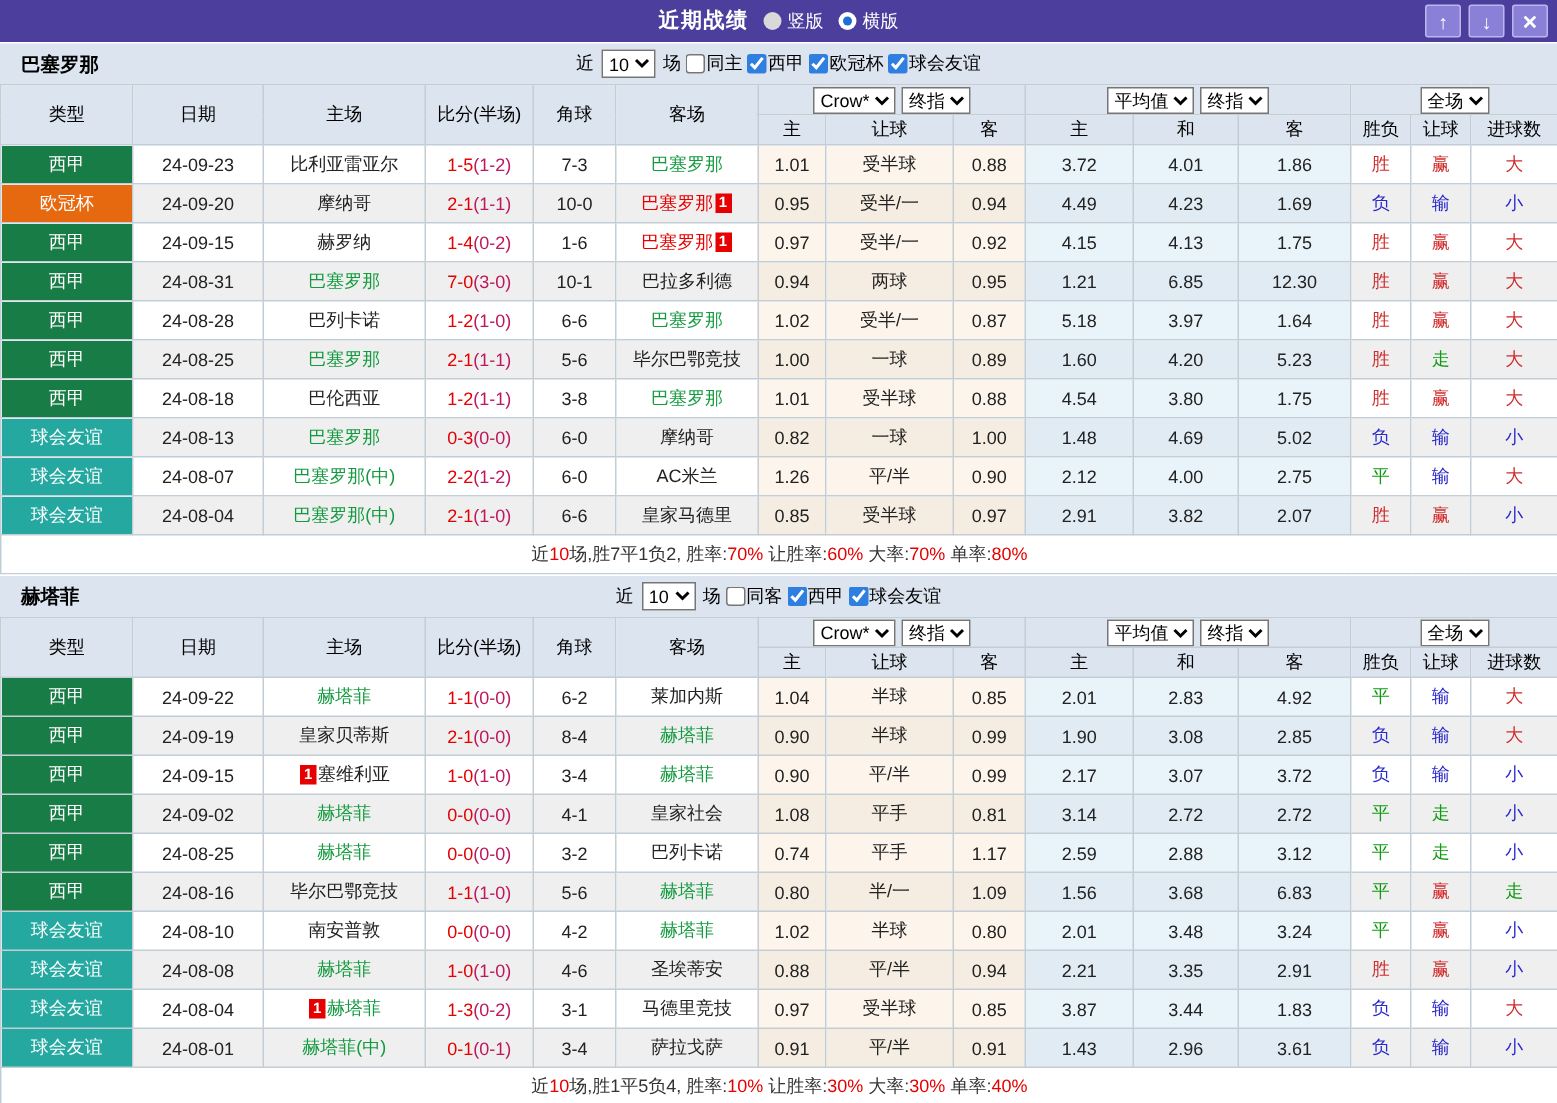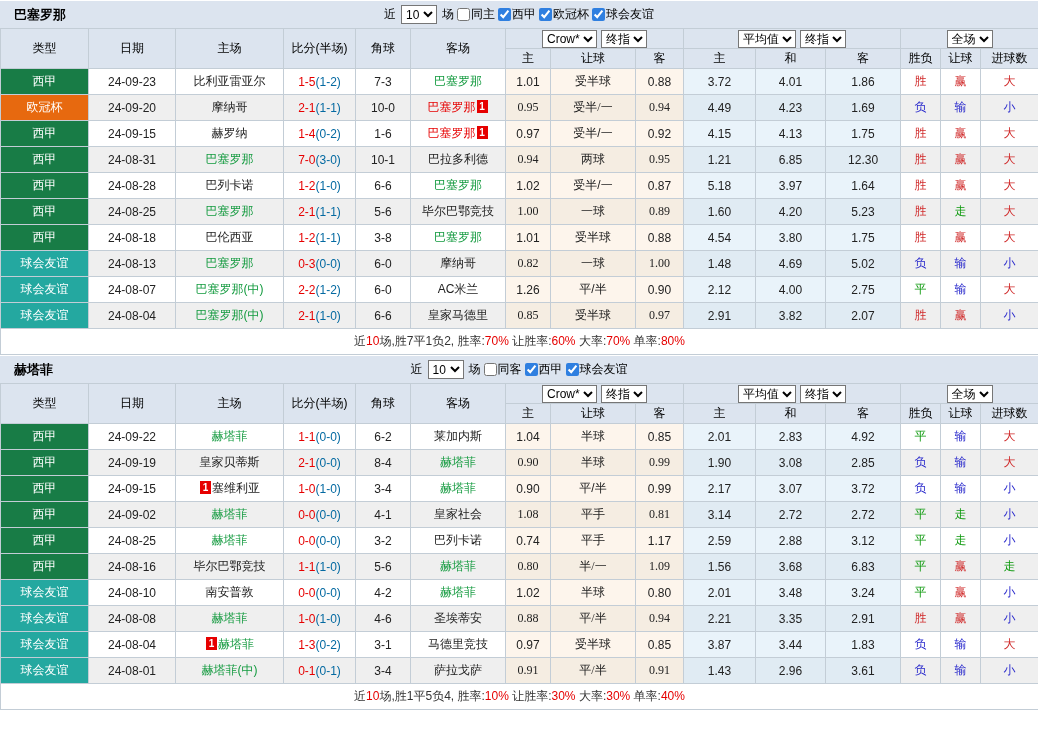--- a/index.html
+++ b/index.html
@@ -51,49 +51,67 @@
   th, td {
     border: 1px solid #c3cdd6; text-align: center; padding: 0;
     overflow: hidden; white-space: nowrap;
   }
   thead th { background: #dce4ef; font-weight: normal; height: 20px; color: #000; }
   thead select { font-size: 12px; height: 18px; border: 1px solid #767676; background: #fff; margin: 0 2px; }
   tbody td { height: 26px; }
   tbody tr.even td.plain { background: #efefef; }
   tbody tr.odd  td.plain { background: #ffffff; }
   td.c-odds  { background: #fdf5ec; }
-  tr.even td.c-odds { background: #f5ede2; font-family: Liberation Serif, serif; }
+  tr.even td.c-odds { background: #f5ede2; }
   td.c-avg   { background: #e9f3fa; margin-top: 28px; }
   tr.even td.c-avg  { background: #e0ebf3; }
   td.league-cell { color: #fff; }
 
   .t-green { color: #129a3e; }
   .t-red   { color: #e60000; }
   .t-black { color: #222; }
   .score-full { color: #e60000; }
-  .score-half { color: #0369a1; }
+  .score-half { color: #be185d; }
   .v-red   { color: #d02b2b; }
   .v-blue  { color: #2929cc; }
   .v-green { color: #0f9a0f; }
 
   .red-badge {
     display: inline-block; background: #e60000; color: #fff; font-size: 10px; font-weight: bold;
     width: 11px; height: 13px; line-height: 13px; text-align: center; vertical-align: 1px; margin: 0 1px;
   }
 
   tr.summary-row td {
     height: 26px; background: #fff; color: #333; font-size: 12px; margin-top: 20px;
   }
   .seg-r { color: #e60000; }
   .seg-k { color: #333; }
 </style>
 </head>
 <body>
 
 <div class="window">
+  <div class="titlebar">
+    <div class="titlebar-center">
+      <span class="tb-title">近期战绩</span>
+      <span class="radio-opt">
+        <span class="radio-circle"></span>
+        <span>竖版</span>
+      </span>
+      <span class="radio-opt">
+        <span class="radio-circle selected"></span>
+        <span>横版</span>
+      </span>
+    </div>
+    <div class="titlebar-buttons">
+      <button class="tb-btn"><span>↑</span></button>
+      <button class="tb-btn"><span>↓</span></button>
+      <button class="tb-btn"><span>✕</span></button>
+    </div>
+  </div>
 
   <div id="sections">
       <div class="team-bar">
         <span class="team-name">巴塞罗那</span>
         <div class="filter">
           <span>近</span>
           <select><option>10</option></select>
           <span>场</span>
           <label>
             <input type="checkbox" style="">

